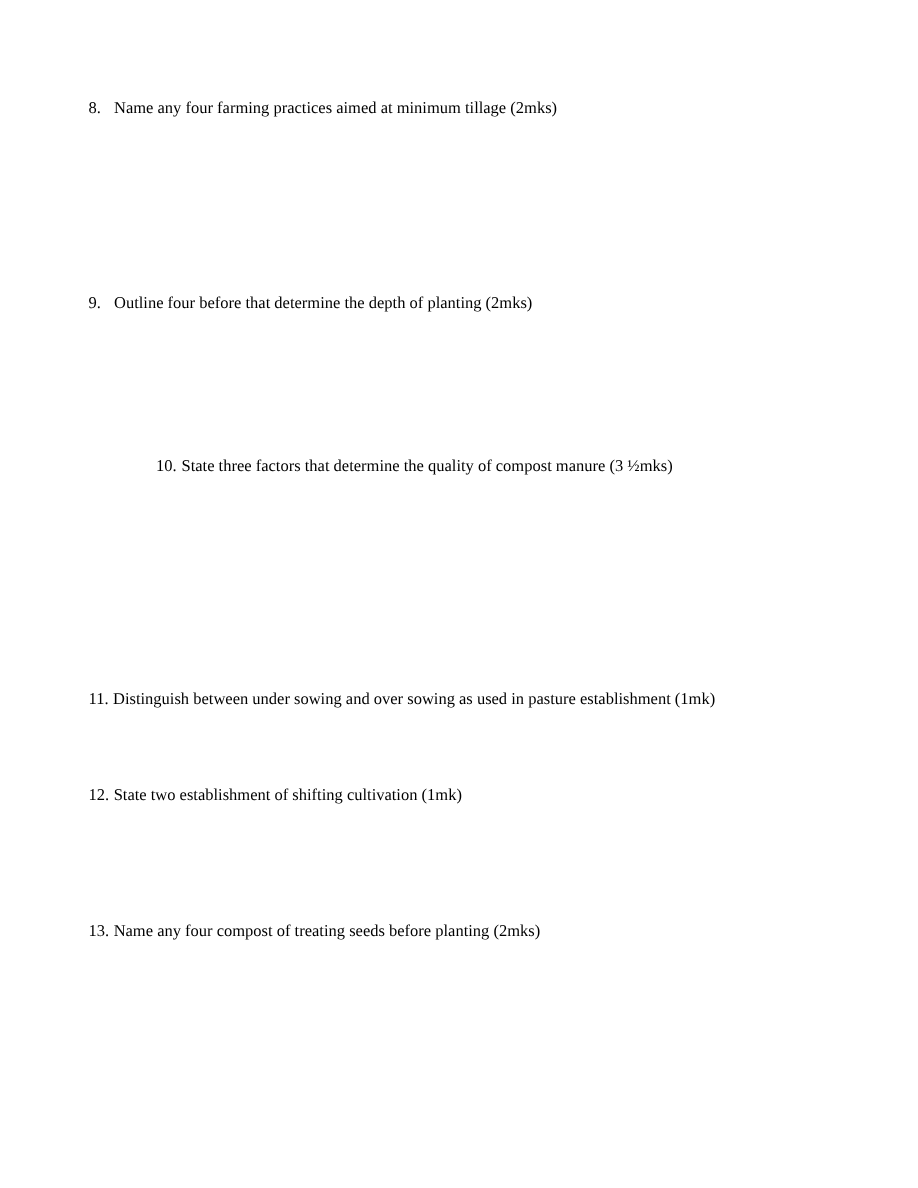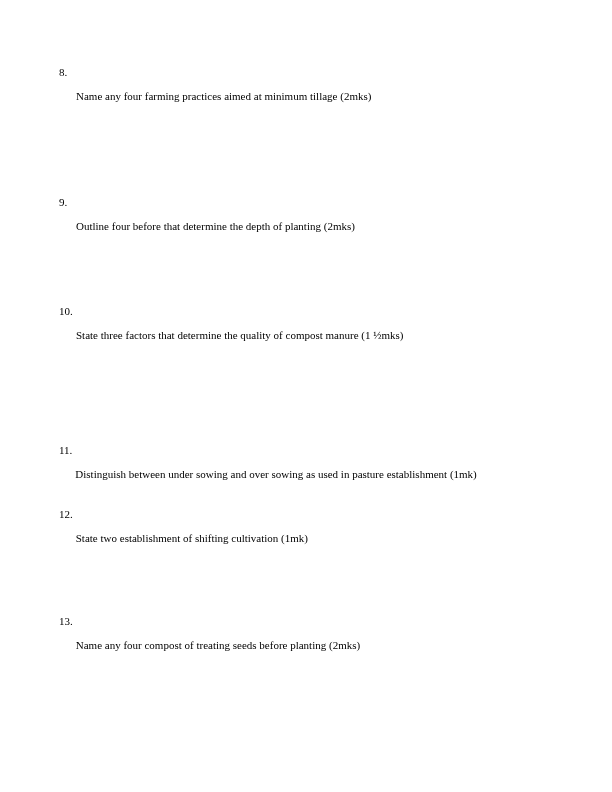--- a/index.html
+++ b/index.html
@@ -27,50 +27,50 @@
       left: 59px;
       font-size: 11px;
       line-height: 13px;
       white-space: nowrap;
       display: flex;
     }
     .qnum {
       display: inline-block;
     }
     .qnum.single { width: 17px; }
-    .qnum.double-spaced { width: 17px; }
+    .qnum.double-spaced { width: 17px; margin-left: 45px; }
     .qnum.double { width: auto; margin-right: 3px; }
-    .qtext { display: inline-block; margin-top: 24px; }
+    .qtext { display: inline-block; }
   </style>
 </head>
 <body>
 
 <div class="page">
 
   <div class="question" style="top:66px;">
     <span class="qnum single">8.</span>
     <span class="qtext">Name any four farming practices aimed at minimum tillage (2mks)</span>
   </div>
 
   <div class="question" style="top:196px;">
     <span class="qnum single">9.</span>
     <span class="qtext">Outline four before that determine the depth of planting (2mks)</span>
   </div>
 
   <div class="question" style="top:305px;">
     <span class="qnum double-spaced">10.</span>
-    <span class="qtext">State three factors that determine the quality of compost manure (1 ½mks)</span>
+    <span class="qtext">State three factors that determine the quality of compost manure (3 ½mks)</span>
   </div>
 
-  <div class="question" style="top:444px;">
+  <div class="question" style="top:460px;">
     <span class="qnum double">11.</span>
     <span class="qtext">Distinguish between under sowing and over sowing as used in pasture establishment (1mk)</span>
   </div>
 
-  <div class="question" style="top:508px;">
+  <div class="question" style="top:524px;">
     <span class="qnum double">12.</span>
     <span class="qtext">State two establishment of shifting cultivation (1mk)</span>
   </div>
 
   <div class="question" style="top:615px;justify-content:center;">
     <span class="qnum double">13.</span>
     <span class="qtext">Name any four compost of treating seeds before planting (2mks)</span>
   </div>
 
 </div>

